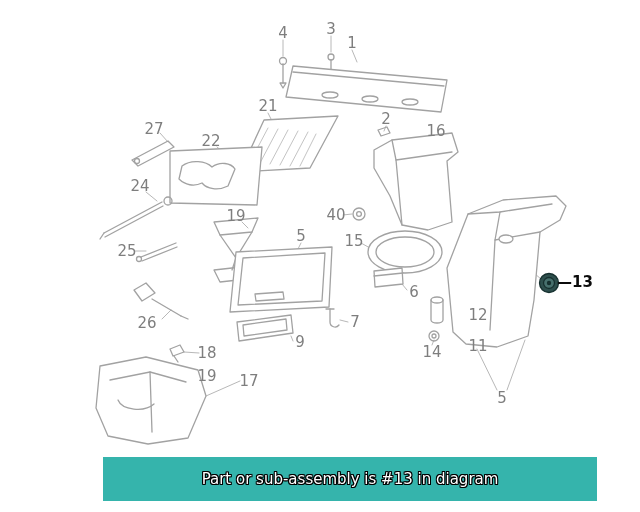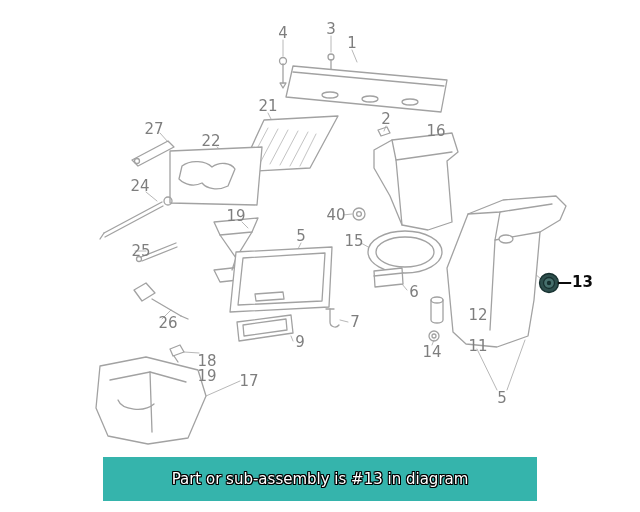--- a/index.html
+++ b/index.html
@@ -8,21 +8,21 @@
   .stage > svg{position:absolute;left:0;top:0}
   .callout{
     position:absolute;transform:translate(-50%,-50%);
     font-size:15px;color:#7e7e7e;user-select:none;white-space:nowrap;
   }
   .highlight-label{
     position:absolute;left:557px;top:283px;transform:translateY(-54%);
     font-size:15px;font-weight:bold;color:#0b0b0b;white-space:nowrap;
   }
   .banner{
-    position:absolute;left:103px;top:457px;width:434px;height:44px;
+    position:absolute;left:103px;top:457px;width:494px;height:44px;
     background:#35b4ac;display:flex;flex-direction:column;
     align-items:center;justify-content:center;text-align:center
   }
   .banner-line{
     color:#ffffff;font-size:15px;line-height:21px;white-space:nowrap;
     text-shadow:
       -1px -1px 0 #000, 1px -1px 0 #000, -1px 1px 0 #000, 1px 1px 0 #000,
       -1px 0 0 #000, 1px 0 0 #000, 0 -1px 0 #000, 0 1px 0 #000;
   }
 </style>
@@ -230,31 +230,31 @@
       <span class="callout" style="left: 352px; top: 43px;">1</span>
       <span class="callout" style="left: 268px; top: 106px;">21</span>
       <span class="callout" style="left: 386px; top: 119px;">2</span>
       <span class="callout" style="left: 436px; top: 131px;">16</span>
       <span class="callout" style="left: 154px; top: 129px;">27</span>
       <span class="callout" style="left: 211px; top: 141px;">22</span>
       <span class="callout" style="left: 140px; top: 186px; text-align: center;">24</span>
       <span class="callout" style="left: 336px; top: 215px;">40</span>
       <span class="callout" style="left: 236px; top: 216px;">19</span>
       <span class="callout" style="left: 354px; top: 241px;">15</span>
-      <span class="callout" style="left: 141px; top: 251px;">25</span>
+      <span class="callout" style="left: 127px; top: 251px;">25</span>
       <span class="callout" style="left: 301px; top: 236px;">5</span>
       <span class="callout" style="left: 414px; top: 292px;">6</span>
-      <span class="callout" style="left: 168px; top: 323px;">26</span>
+      <span class="callout" style="left: 147px; top: 323px;">26</span>
       <span class="callout" style="left: 355px; top: 322px;">7</span>
       <span class="callout" style="left: 300px; top: 342px;">9</span>
       <span class="callout" style="left: 478px; top: 315px;">12</span>
       <span class="callout" style="left: 432px; top: 352px;">14</span>
       <span class="callout" style="left: 478px; top: 346px;">11</span>
       <span class="callout" style="left: 502px; top: 398px;">5</span>
-      <span class="callout" style="left: 207px; top: 353px; margin-top: 8px;">18</span>
+      <span class="callout" style="left: 207px; top: 353px;">18</span>
       <span class="callout" style="left: 207px; top: 376px;">19</span>
       <span class="callout" style="left: 249px; top: 381px;">17</span>
     </div>
 
   <span class="highlight-label">—13</span>
 
   <div class="banner">
     <div class="banner-line">Part or sub-assembly is #13 in diagram</div>
   </div>
 

